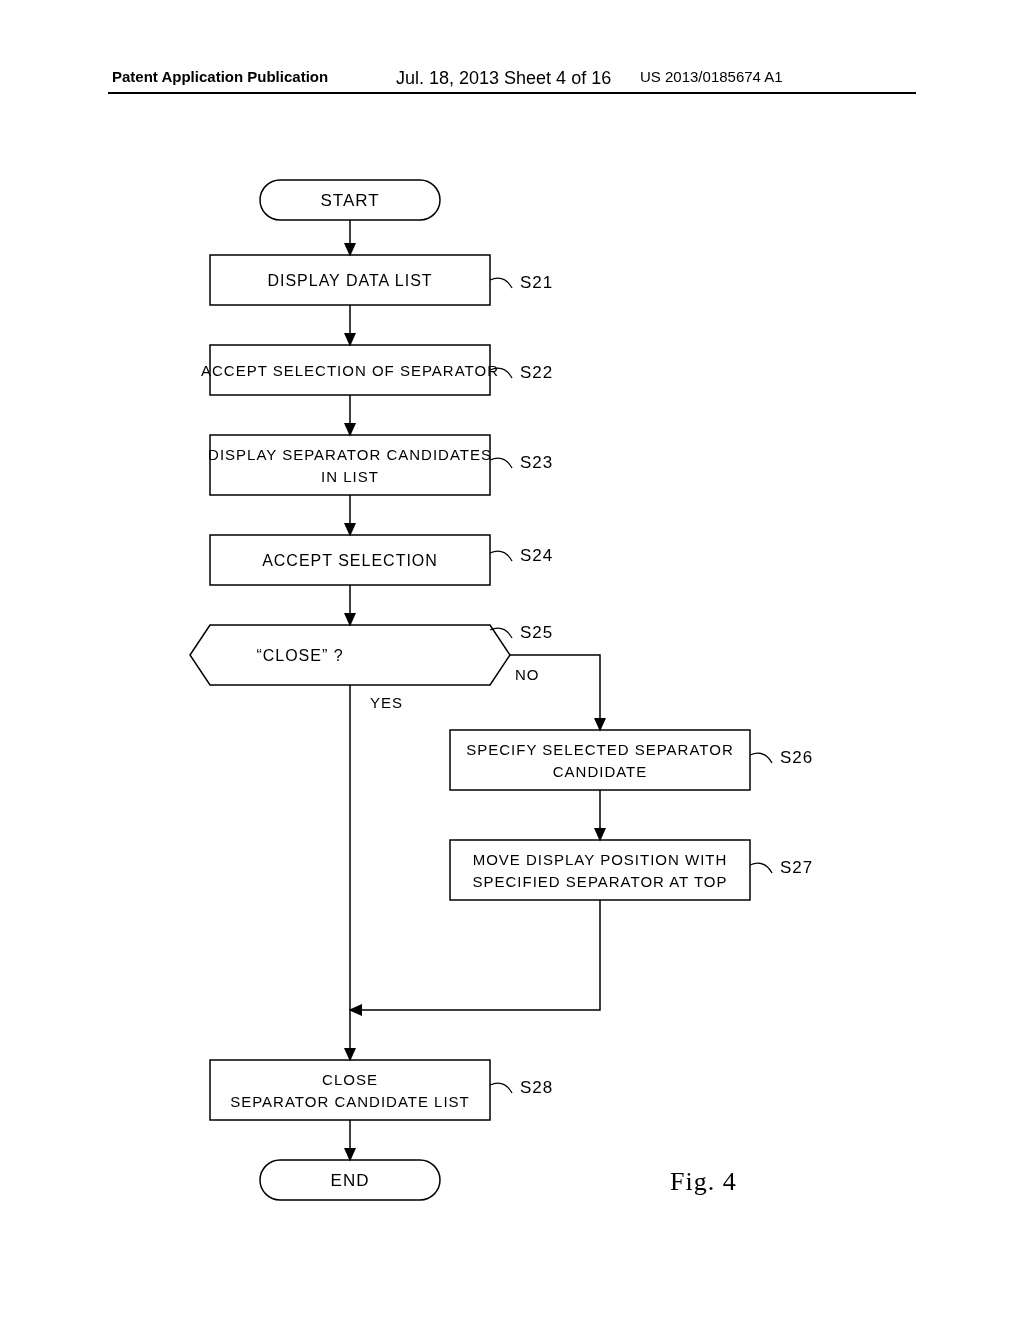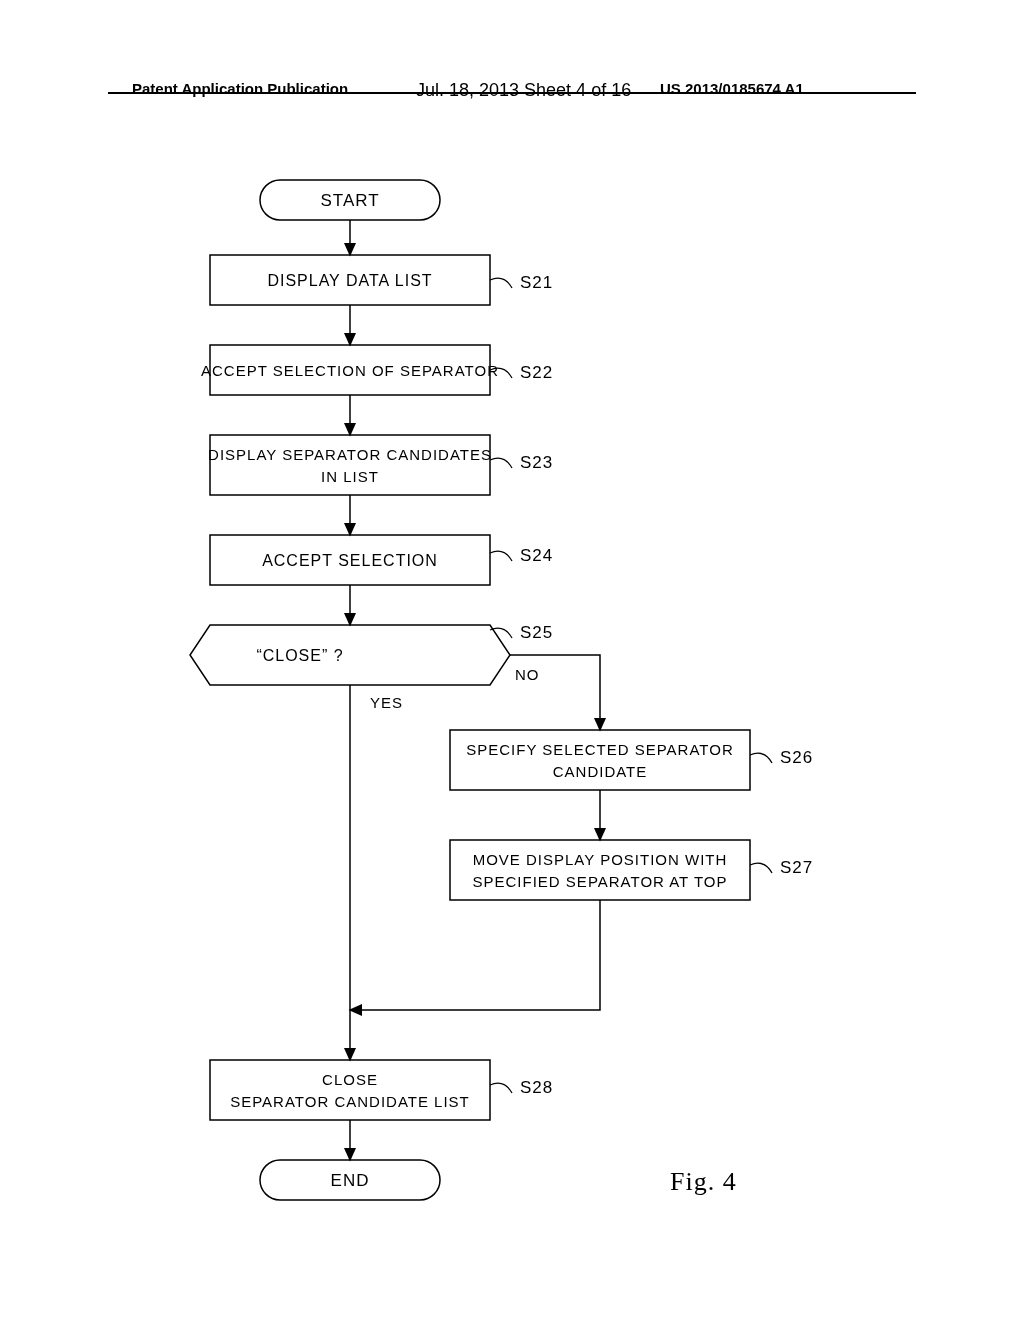--- a/index.html
+++ b/index.html
@@ -6,42 +6,41 @@
     margin: 0;
     padding: 0;
     font-family: Arial, Helvetica, sans-serif;
     background: #fff;
     width: 1024px;
     height: 1320px;
     position: relative;
   }
   .header {
     position: absolute;
-    top: 80px;
+    top: 68px;
     left: 0;
     right: 0;
     height: 24px;
-    margin-left: 20px;
   }
   .header-left {
     position: absolute;
     left: 112px;
     font-size: 15px;
     font-weight: bold;
   }
   .header-mid {
     position: absolute;
     left: 396px;
     font-size: 18px;
   }
   .header-right {
     position: absolute;
     left: 640px;
     font-size: 15px;
-    font-weight: bold;
+    font-weight: normal;
   }
   .header-line {
     position: absolute;
     top: 92px;
     left: 108px;
     right: 108px;
     border-top: 2px solid #000;
   }
   svg.flowchart {
     position: absolute;

